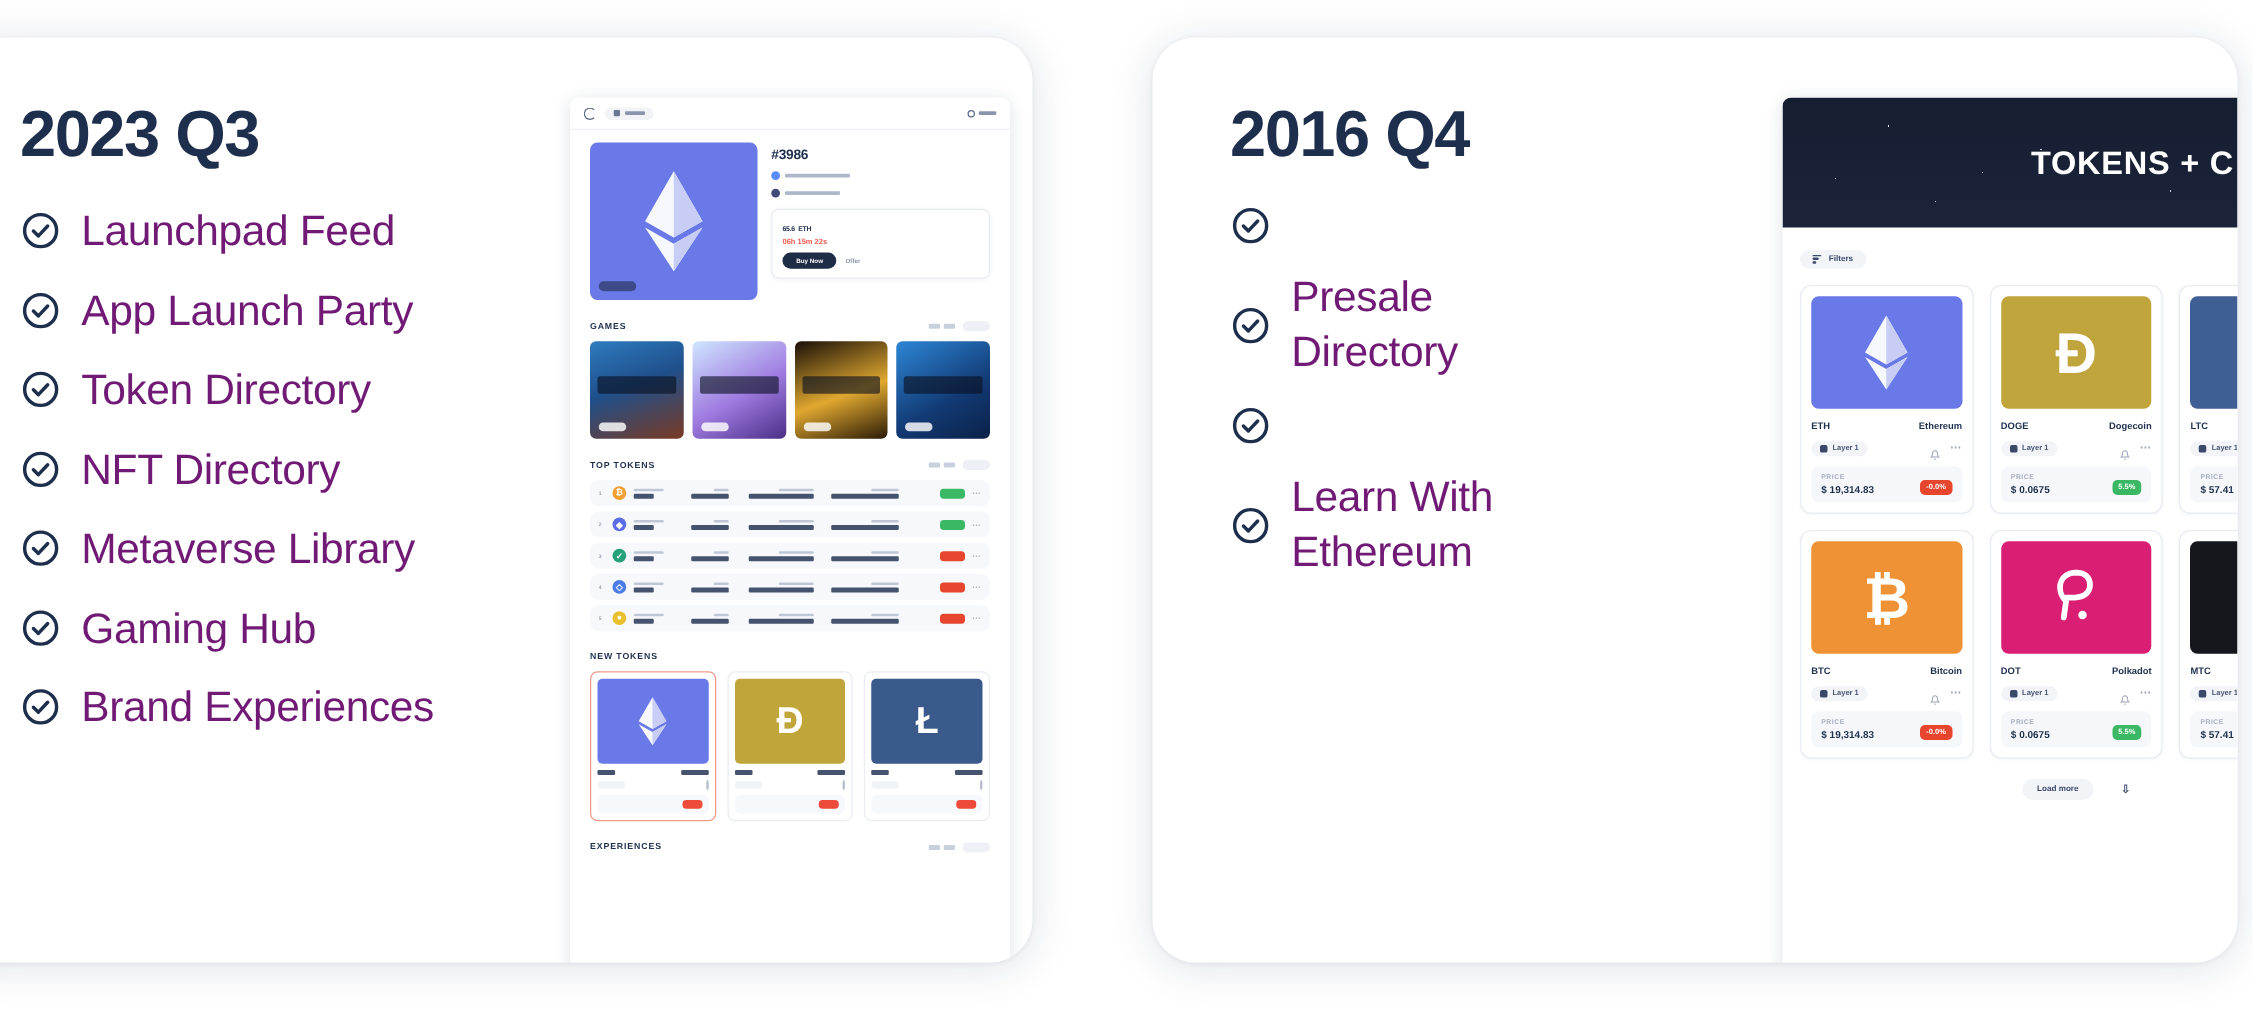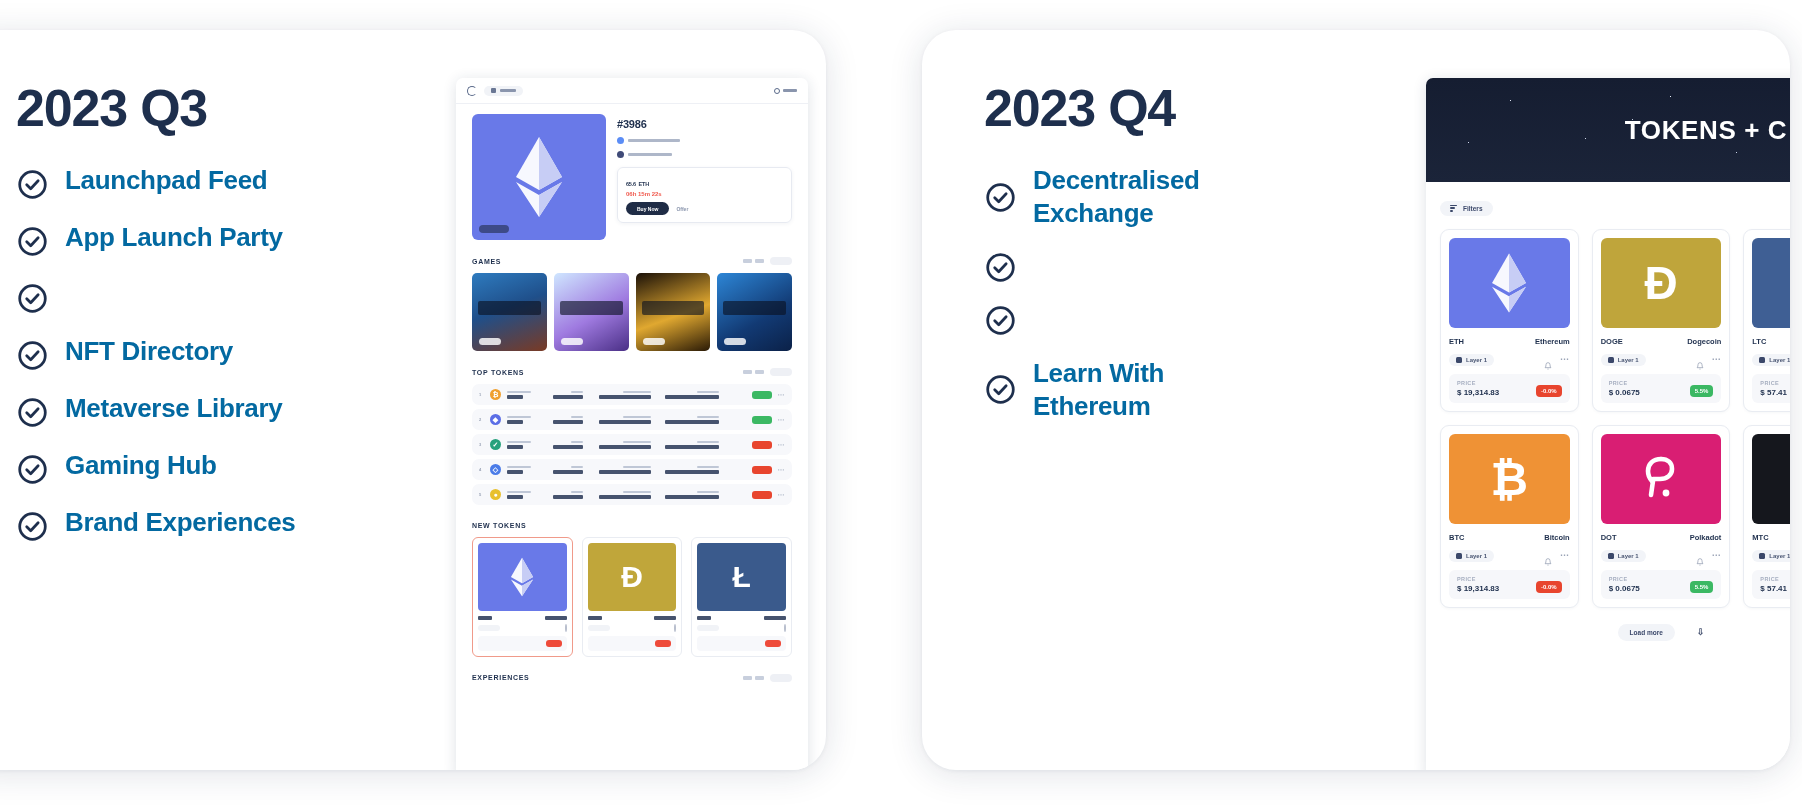--- a/index.html
+++ b/index.html
@@ -47,23 +47,23 @@
     gap: 16px;
     margin-bottom: 20px;
   }
   #card-q4 .feature-item { margin-bottom: 20px; align-items: center; }
 
   .check-icon { flex: 0 0 33px; width: 33px; height: 33px; margin-top: 4px; }
   #card-q4 .check-icon { margin-top: 0; }
   .check-icon svg { display: block; width: 33px; height: 33px; }
 
   .feature-label {
-    font-size: 26px;
-    font-weight: 700;
-    color: #0369a1;
+    font-size: 34px;
+    font-weight: 400;
+    color: #701a75;
     letter-spacing: -0.3px;
     line-height: 1.28;
     max-width: 330px;
   }
   #card-q4 .feature-label { max-width: 250px; }
 
   
   .preview-wrap { position: relative; flex: 1; overflow: hidden; }
 
   
@@ -288,20 +288,21 @@
           </span>
           <span class="feature-label">App Launch Party</span>
         </li>
         <li class="feature-item">
           <span class="check-icon">
             <svg viewBox="0 0 24 24" fill="none" stroke="#1e2f4d" stroke-width="2" stroke-linecap="round" stroke-linejoin="round">
                 <circle cx="12" cy="12" r="9.3"></circle>
                 <path d="M7.8 12.2l2.9 2.9 5.4-5.8"></path>
               </svg>
           </span>
+          <span class="feature-label">Token Directory</span>
         </li>
         <li class="feature-item">
           <span class="check-icon">
             <svg viewBox="0 0 24 24" fill="none" stroke="#1e2f4d" stroke-width="2" stroke-linecap="round" stroke-linejoin="round">
                 <circle cx="12" cy="12" r="9.3"></circle>
                 <path d="M7.8 12.2l2.9 2.9 5.4-5.8"></path>
               </svg>
           </span>
           <span class="feature-label">NFT Directory</span>
         </li>
@@ -605,38 +606,38 @@
             </span>
           </div>
 
         </div>
       </div>
     </div>
   </section>
 
   <section class="card" id="card-q4">
     <div class="card-left">
-      <h2 class="quarter-title">2023 Q4</h2>
+      <h2 class="quarter-title">2016 Q4</h2>
       <ul class="feature-list">
         <li class="feature-item">
           <span class="check-icon">
             <svg viewBox="0 0 24 24" fill="none" stroke="#1e2f4d" stroke-width="2" stroke-linecap="round" stroke-linejoin="round">
                 <circle cx="12" cy="12" r="9.3"></circle>
                 <path d="M7.8 12.2l2.9 2.9 5.4-5.8"></path>
               </svg>
           </span>
-          <span class="feature-label">Decentralised Exchange</span>
-        </li>
-        <li class="feature-item">
-          <span class="check-icon">
-            <svg viewBox="0 0 24 24" fill="none" stroke="#1e2f4d" stroke-width="2" stroke-linecap="round" stroke-linejoin="round">
-                <circle cx="12" cy="12" r="9.3"></circle>
-                <path d="M7.8 12.2l2.9 2.9 5.4-5.8"></path>
-              </svg>
-          </span>
+        </li>
+        <li class="feature-item">
+          <span class="check-icon">
+            <svg viewBox="0 0 24 24" fill="none" stroke="#1e2f4d" stroke-width="2" stroke-linecap="round" stroke-linejoin="round">
+                <circle cx="12" cy="12" r="9.3"></circle>
+                <path d="M7.8 12.2l2.9 2.9 5.4-5.8"></path>
+              </svg>
+          </span>
+          <span class="feature-label">Presale Directory</span>
         </li>
         <li class="feature-item">
           <span class="check-icon">
             <svg viewBox="0 0 24 24" fill="none" stroke="#1e2f4d" stroke-width="2" stroke-linecap="round" stroke-linejoin="round">
                 <circle cx="12" cy="12" r="9.3"></circle>
                 <path d="M7.8 12.2l2.9 2.9 5.4-5.8"></path>
               </svg>
           </span>
         </li>
         <li class="feature-item">

